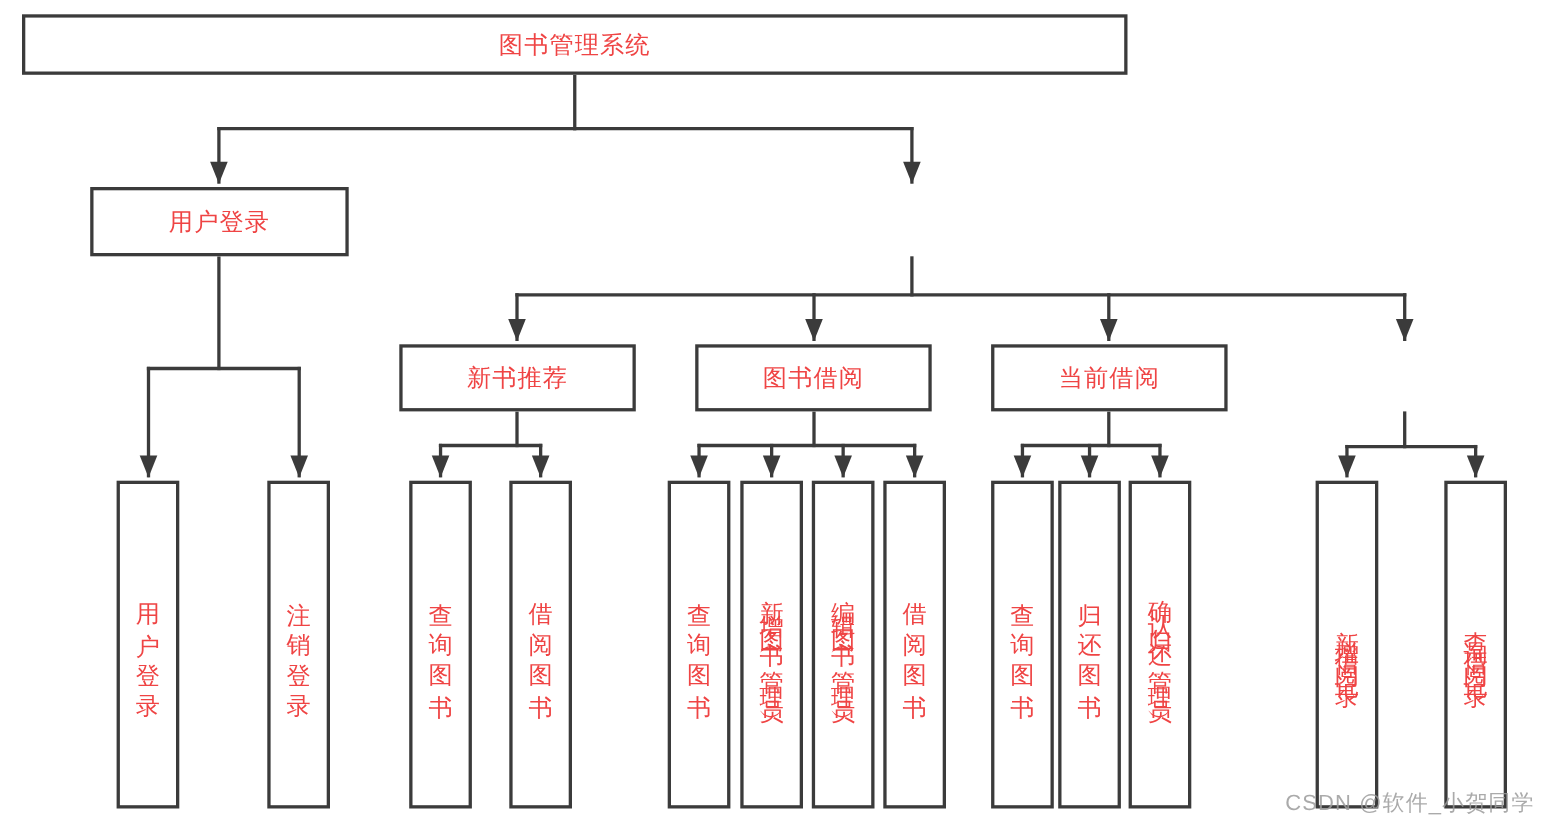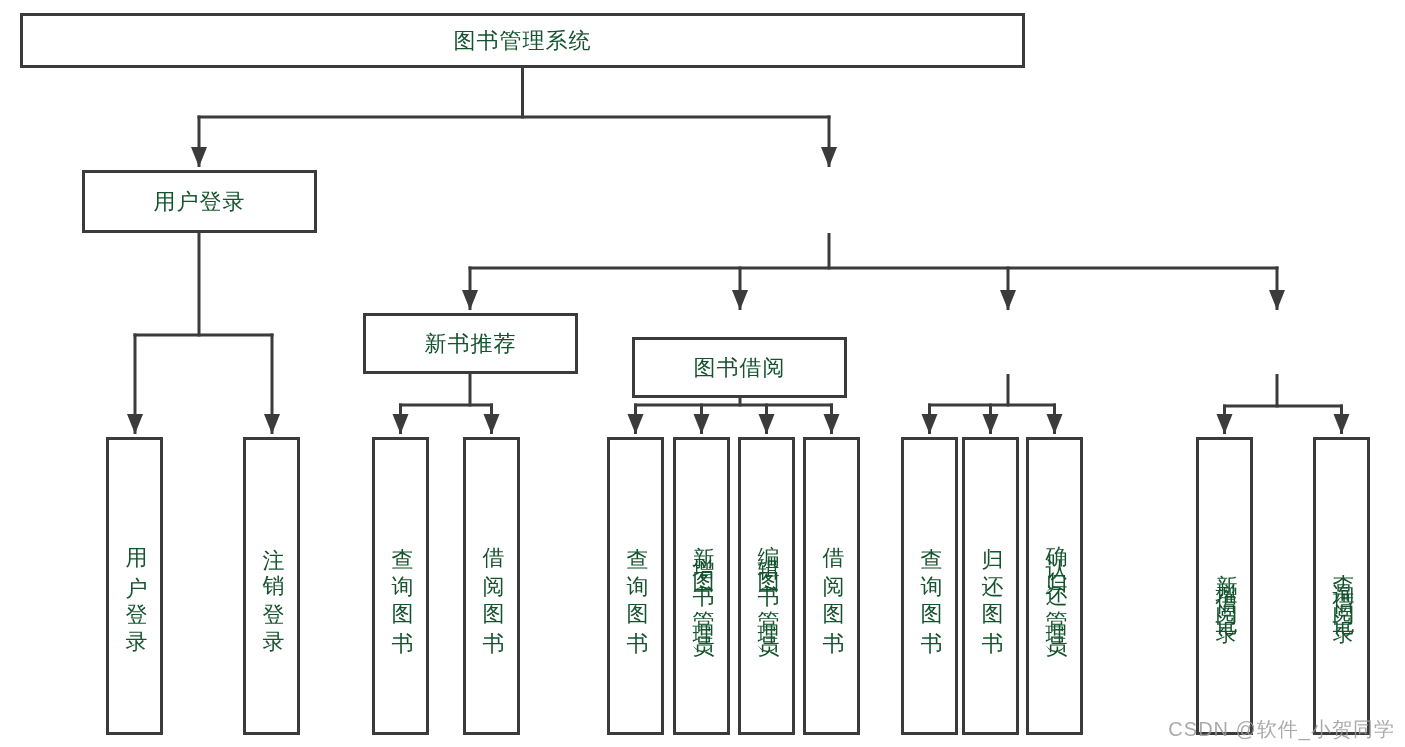--- a/index.html
+++ b/index.html
@@ -19,35 +19,34 @@
     position: absolute;
     left: 0; top: 0;
     width: 1405px;
     height: 747px;
   }
   .node {
     position: absolute;
     box-sizing: border-box;
     background: #ffffff;
     border: 3px solid #3b3b3b;
-    color: #14532d;
+    color: #ef4444;
     display: flex;
     align-items: center;
     justify-content: center;
     font-size: 22px;
     letter-spacing: 1px;
     white-space: nowrap;
-    font-family: Liberation Mono, monospace;
   }
   .root-box   { left: 20px;  top: 13px;  width: 1005px; height: 55px; }
   .l2-left    { left: 82px;  top: 170px; width: 235px;  height: 63px; }
   .l2-right   { left: 712px; top: 170px; width: 235px;  height: 63px; }
   .l3         { top: 313px;  width: 215px; height: 61px; }
   .l3-a { left: 363px; }
-  .l3-b { left: 632px; margin-top: 24px; }
+  .l3-b { left: 632px; }
   .l3-c { left: 901px; }
   .l3-d { left: 1172px; }
   .leaf {
     top: 437px;
     width: 57px;
     height: 298px;
     writing-mode: vertical-rl;
     text-orientation: mixed;
     font-size: 22px;
   }
@@ -133,20 +132,21 @@
       <line x1="1341.5" y1="404.5" x2="1341.5" y2="434" marker-end="url(#ah)"></line>
     </g>
   </svg>
 
   <div class="node root-box">图书管理系统</div>
 
   <div class="node l2-left">用户登录</div>
 
   <div class="node l3 l3-a">新书推荐</div>
   <div class="node l3 l3-b">图书借阅</div>
+  <div class="node l3 l3-c">当前借阅</div>
 
   <div class="node leaf sp4 lf1">用户登录</div>
   <div class="node leaf sp4 lf2">注销登录</div>
 
   <div class="node leaf sp4 lf3">查询图书</div>
   <div class="node leaf sp4 lf4">借阅图书</div>
 
   <div class="node leaf sp4 lf5">查询图书</div>
   <div class="node leaf sp8 lf6">新增图书（管理员）</div>
   <div class="node leaf sp8 lf7">编辑图书（管理员）</div>

